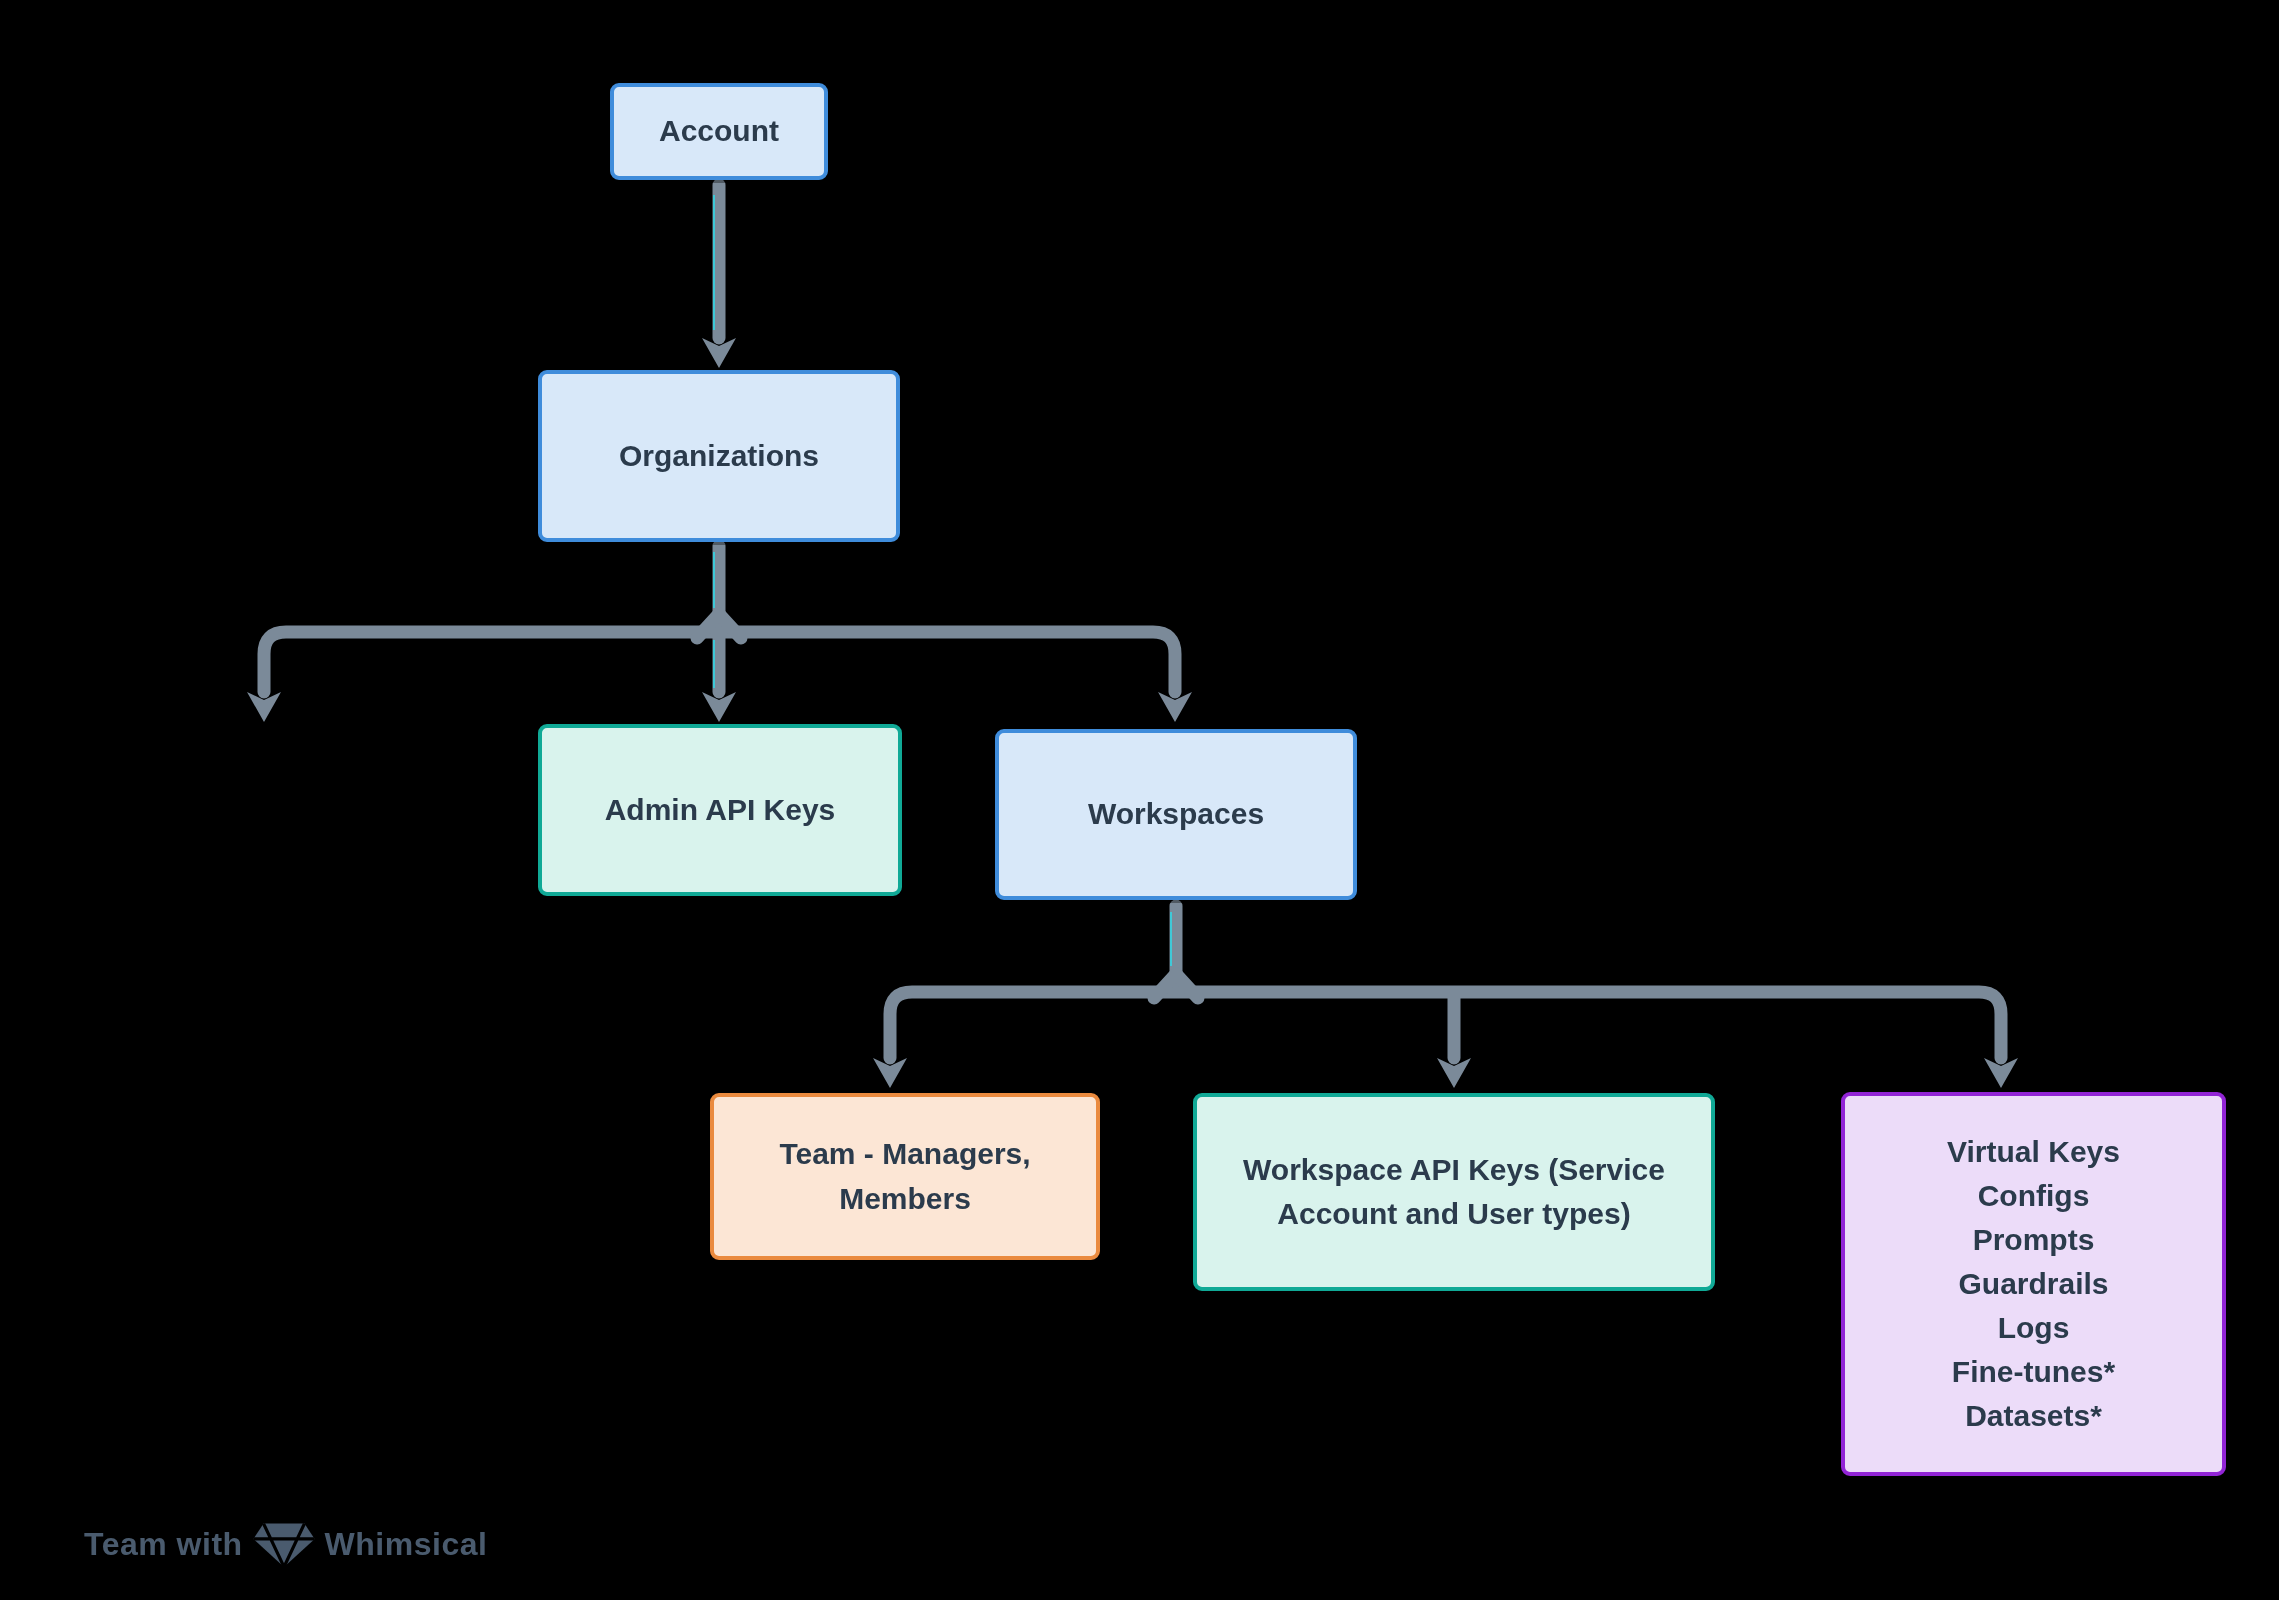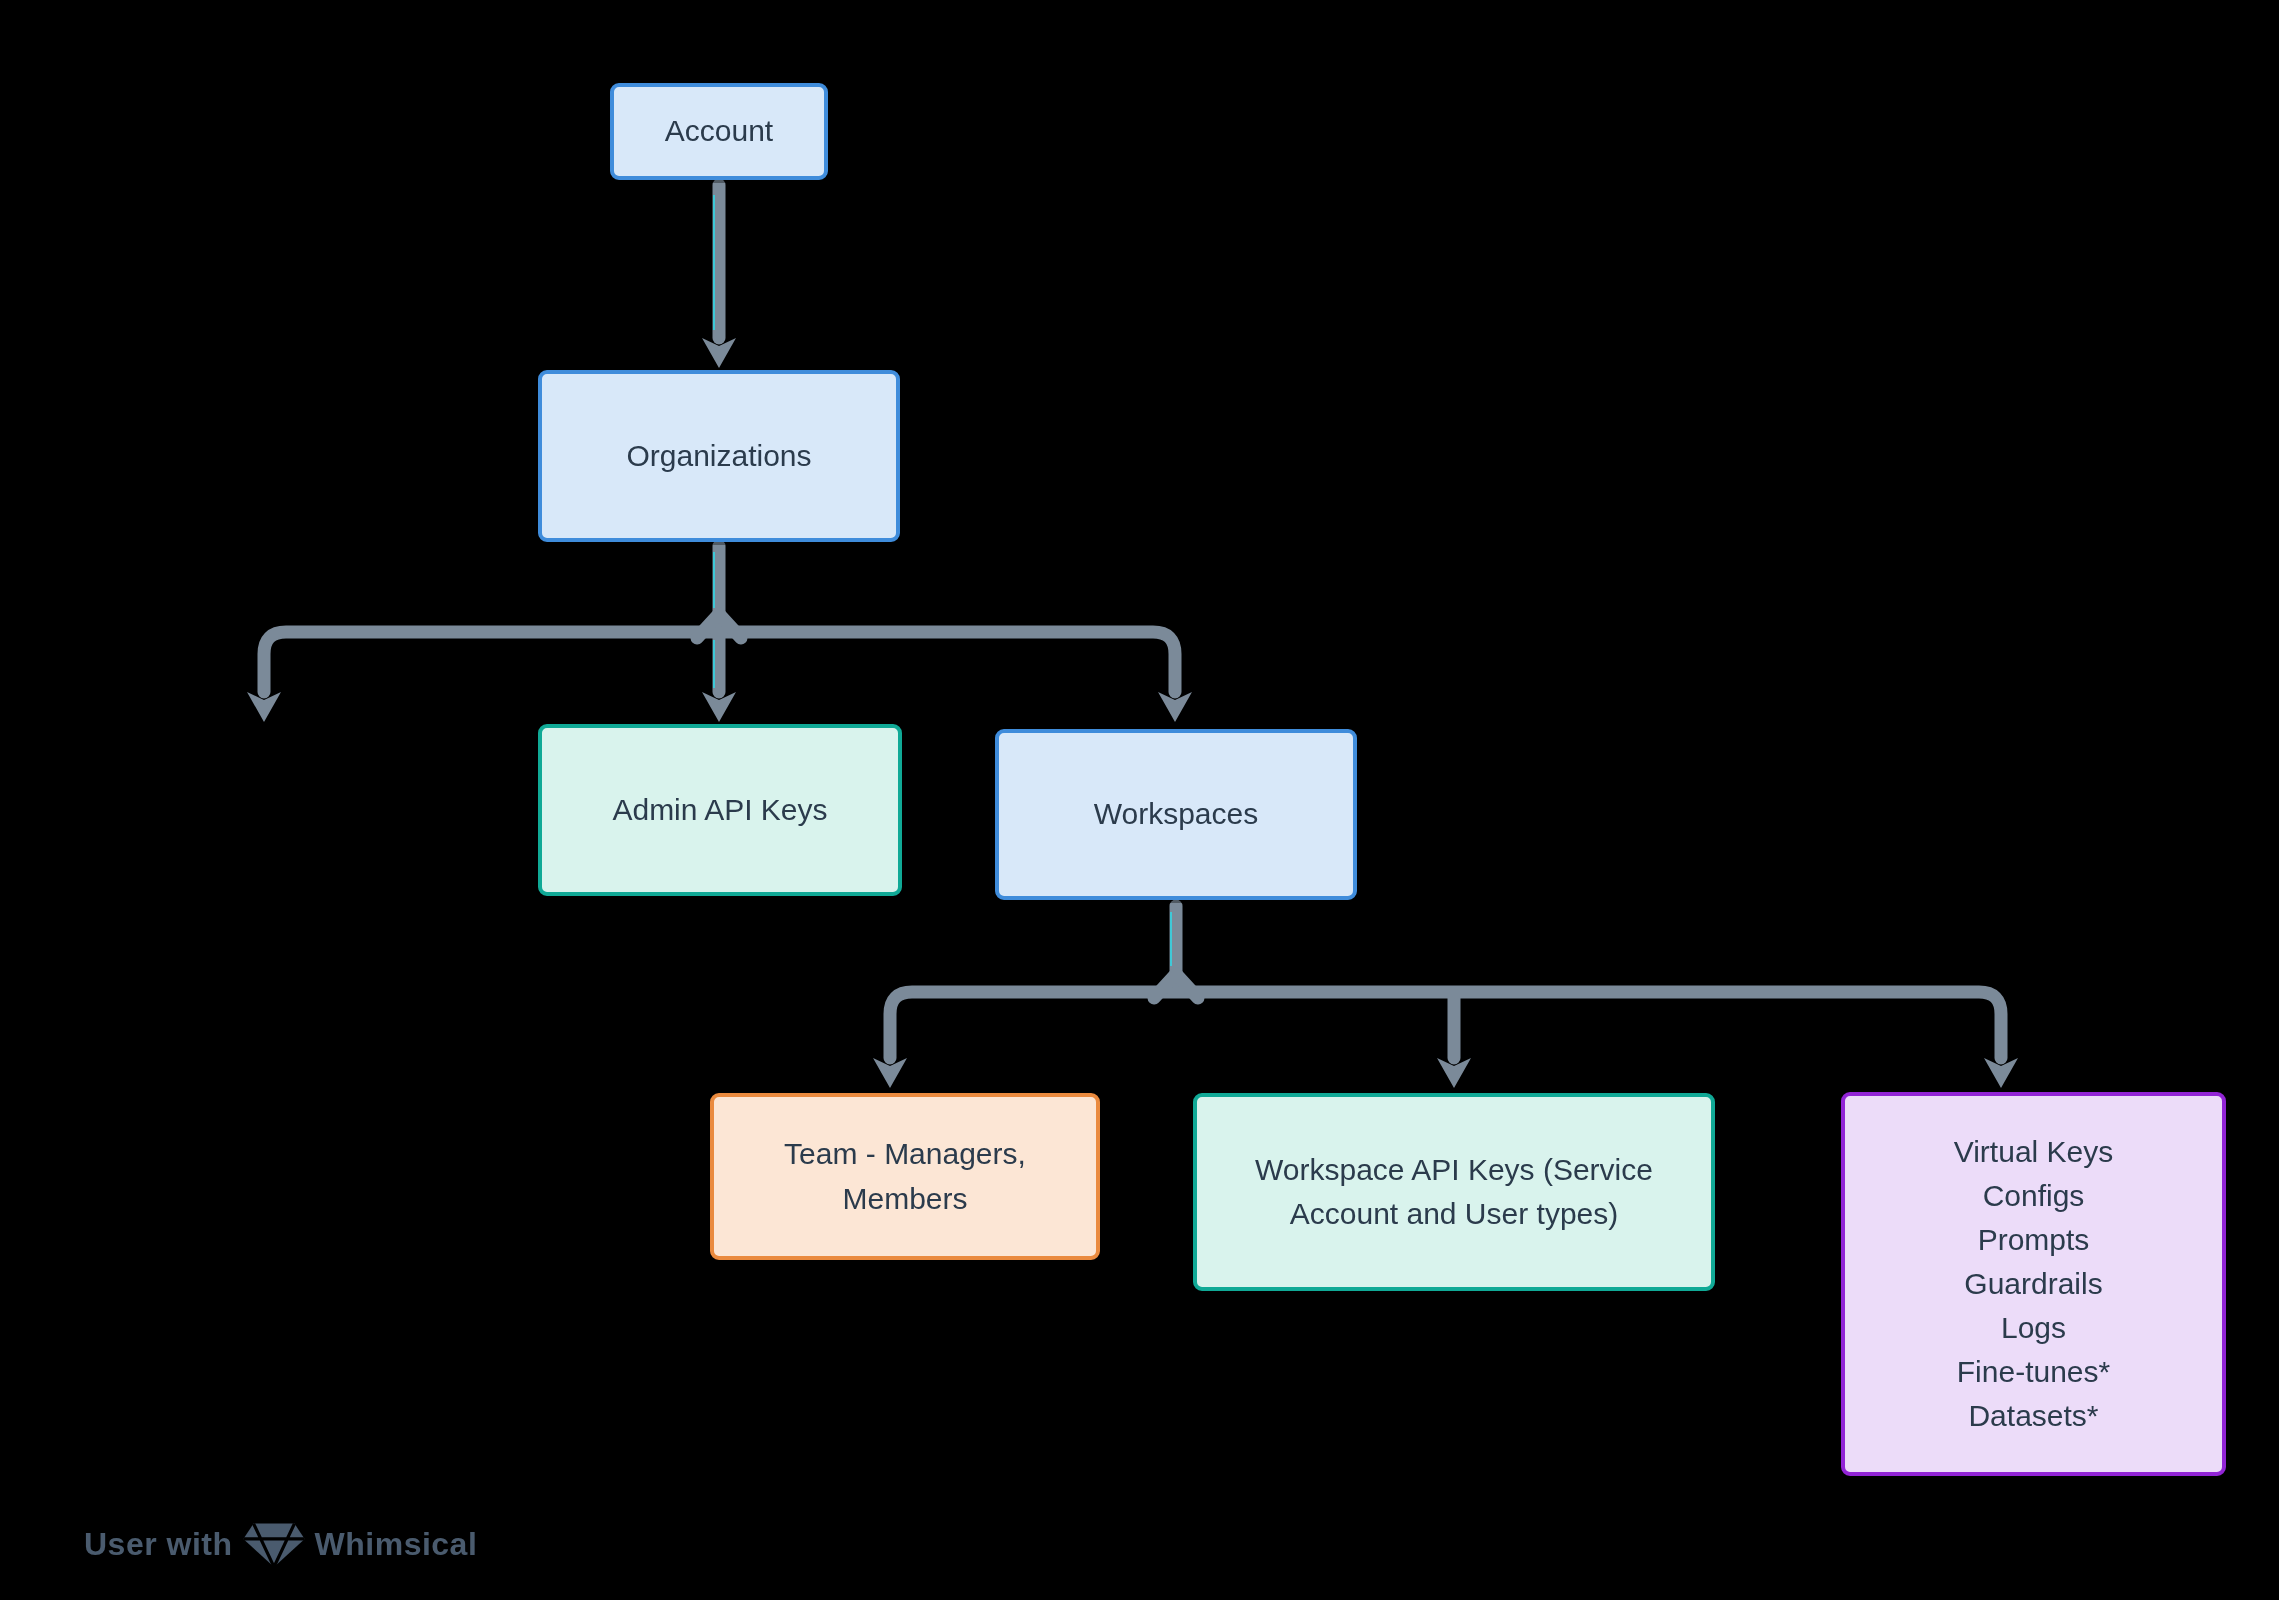--- a/index.html
+++ b/index.html
@@ -12,21 +12,21 @@
   }
   .edges{position:absolute;left:0;top:0;}
   .node{
     position:absolute;
     box-sizing:border-box;
     border-radius:9px;
     display:flex;align-items:center;justify-content:center;
     text-align:center;
     color:#2b3b4c;
     font-size:30px;
-    font-weight:400;
+    font-weight:700;
     line-height:1.47;
     white-space:pre-line;
     box-shadow:2px 3px 0 rgba(0,0,0,0.35);
   }
   .theme-blue  {background:#d8e8f9;border:4px solid #3f8cdb;}
   .theme-orange{background:#fce6d5;border:4px solid #ea8a3e;}
   .theme-teal  {background:#d9f3ed;border:4px solid #10a996;}
   .theme-purple{background:#ecdcf9;border:4px solid #9224d6;}
   .node-label{display:block;width:100%;padding:0 10px;}
   .watermark{
@@ -110,21 +110,21 @@
     <span class="node-label">Virtual Keys
 Configs
 Prompts
 Guardrails
 Logs
 Fine-tunes*
 Datasets*</span>
   </div>
 
   <div class="watermark">
-    <span>User with</span>
+    <span>Team with</span>
     <svg width="62" height="46" viewBox="0 0 48 36">
       <polygon points="8,2 40,2 48,14 24,36 0,14" fill="#4a5b6e"></polygon>
       <path d="M0 14 H48 M8 2 L24 36 M40 2 L24 36" stroke="#000" stroke-width="2.5" fill="none"></path>
     </svg>
     <span>Whimsical</span>
   </div>
 
 </div>
 
 </body></html>

